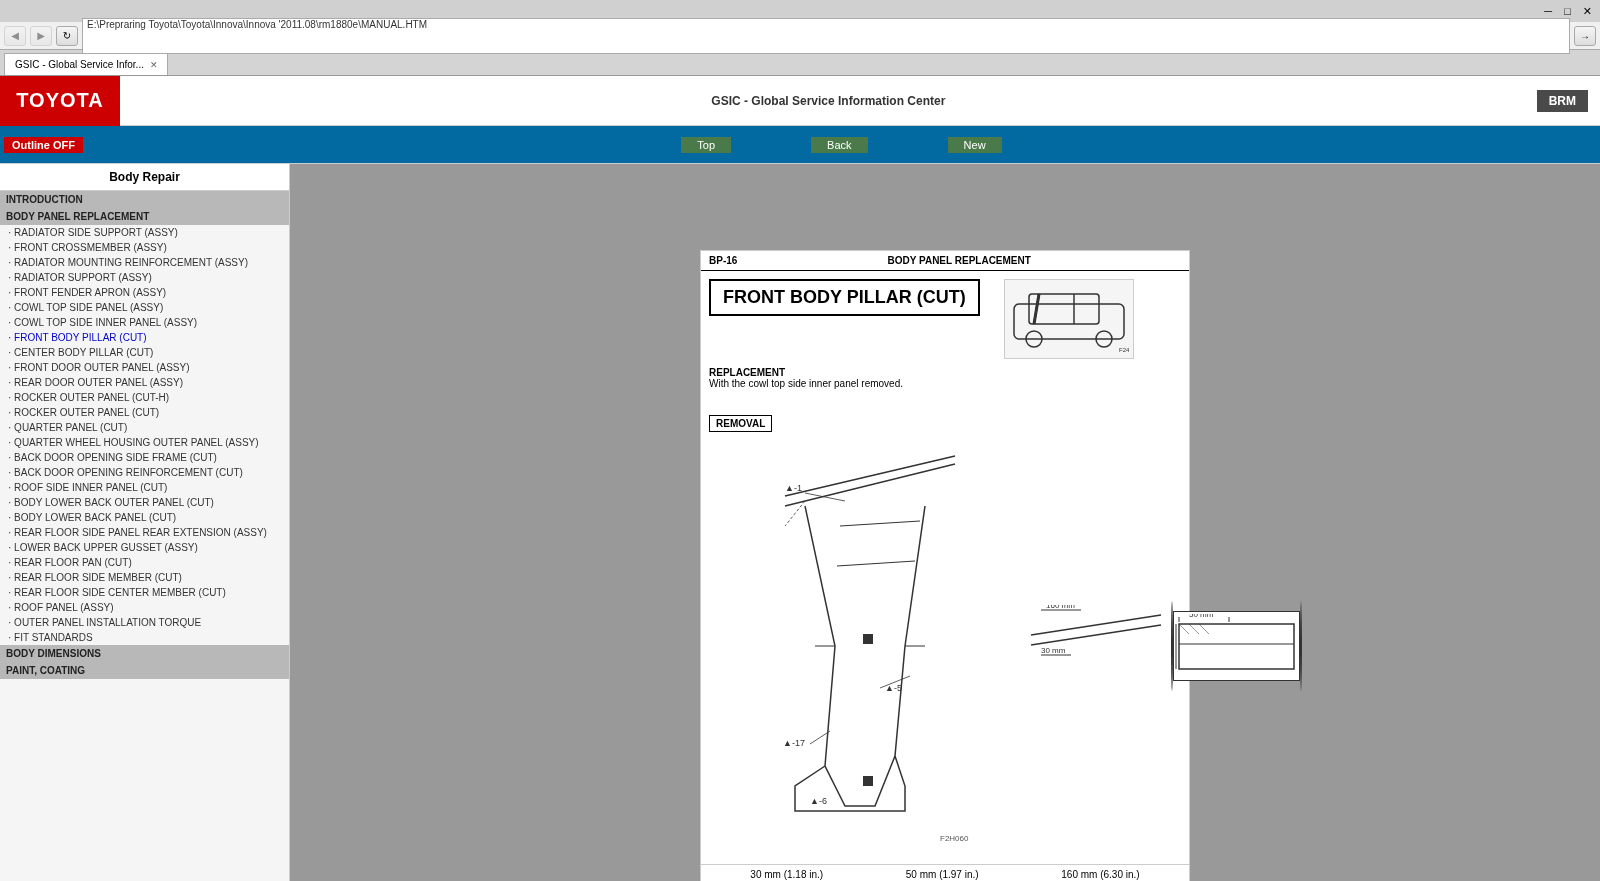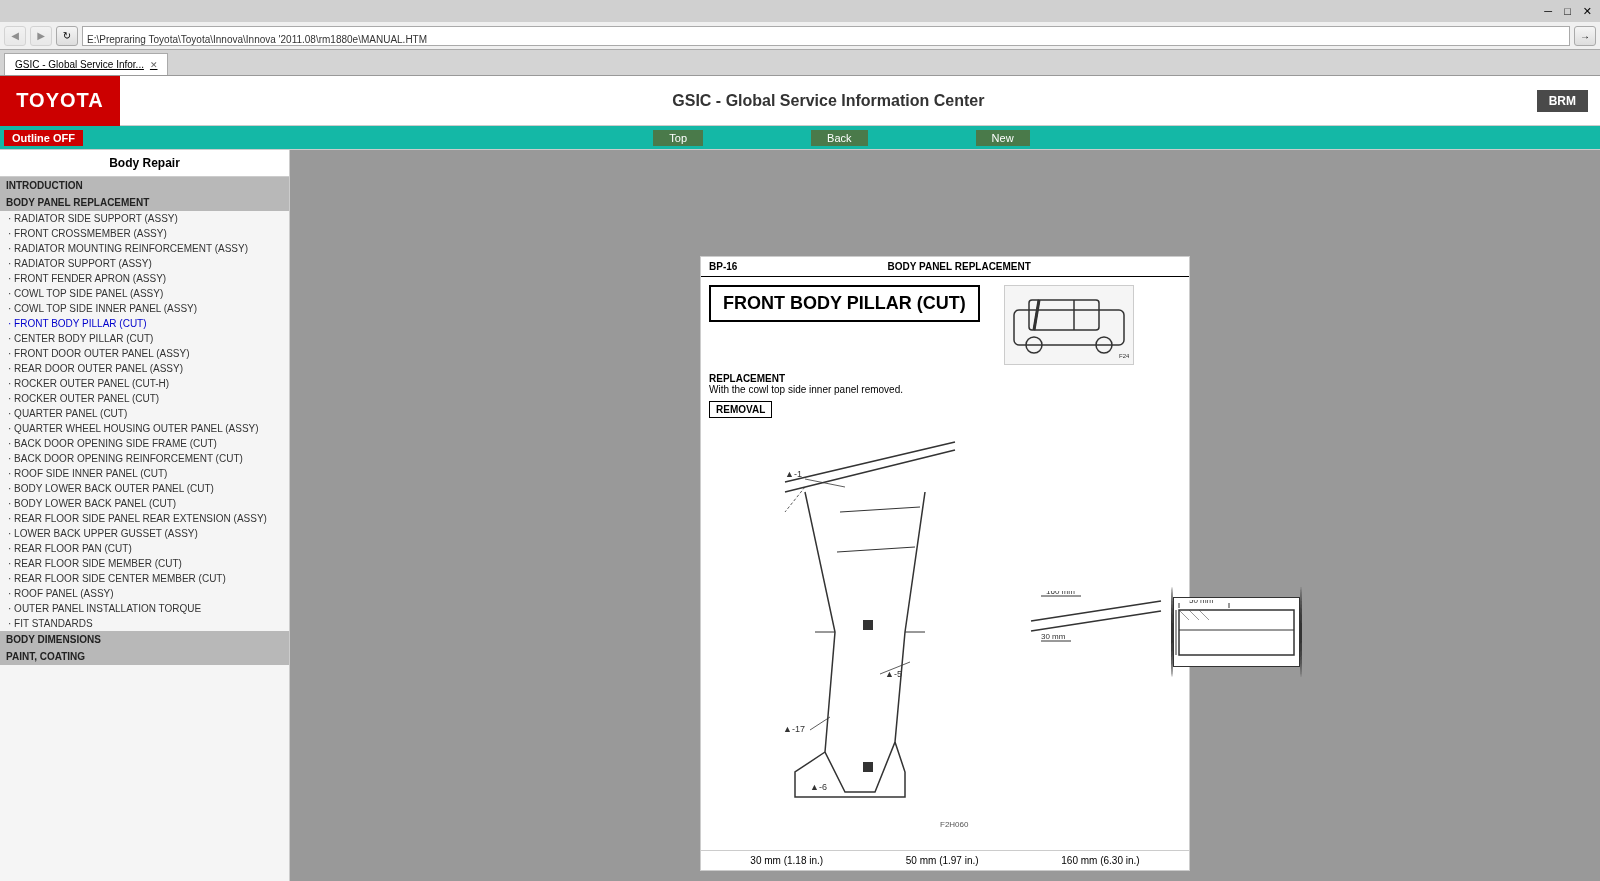--- a/index.html
+++ b/index.html
@@ -2,38 +2,38 @@
 <html><head>
   <meta charset="utf-8">
   <style>
     * { margin: 0; padding: 0; box-sizing: border-box; }
     body { width: 1600px; height: 881px; font-family: Arial, sans-serif; font-size: 11px; background: #c0c0c0; overflow: hidden; }
     .title-bar { background: #d0d0d0; height: 22px; display: flex; align-items: center; justify-content: flex-end; padding: 0 8px; gap: 12px; font-size: 11px; }
     .title-bar-btn { font-size: 11px; cursor: pointer; }
     .nav-bar { height: 28px; background: #f0f0f0; display: flex; align-items: center; padding: 2px 4px; gap: 4px; border-bottom: 1px solid #aaa; }
     .nav-btn { width: 22px; height: 20px; background: linear-gradient(to bottom, #f5f5f5, #ddd); border: 1px solid #aaa; border-radius: 3px; cursor: pointer; display: flex; align-items: center; justify-content: center; font-size: 10px; }
     .nav-btn.disabled { opacity: 0.4; }
-    .address-bar { flex: 1; height: 20px; border: 1px solid #aaa; background: white; padding: 0 4px; font-size: 10px; display: flex; align-items: flex-end; }
+    .address-bar { flex: 1; height: 36px; border: 1px solid #aaa; background: white; padding: 0 4px; font-size: 10px; display: flex; align-items: flex-start; }
     .address-text { font-size: 10px; color: #333; overflow: hidden; white-space: nowrap; text-overflow: ellipsis; flex: 1; }
-    .tab-bar { height: 26px; background: #d4d4d4; display: flex; align-items: flex-end; padding: 0 4px; border-bottom: 1px solid #999; text-decoration: underline; }
+    .tab-bar { height: 26px; background: #d4d4d4; display: flex; align-items: flex-end; padding: 0 4px; border-bottom: 1px solid #999; }
     .tab { height: 22px; background: #e8e8e8; border: 1px solid #aaa; border-bottom: none; padding: 0 10px; display: flex; align-items: center; font-size: 10px; cursor: pointer; margin-right: 2px; min-width: 120px; gap: 6px; }
     .tab.active { background: white; }
     .tab-close { font-size: 9px; color: #666; }
 
     
     .app-header { height: 50px; background: white; display: flex; align-items: center; border-bottom: 1px solid #ccc; }
     .toyota-logo { width: 120px; height: 50px; background: #cc0000; display: flex; align-items: center; justify-content: center; }
     .toyota-text { color: white; font-size: 20px; font-weight: bold; letter-spacing: 1px; }
-    .app-title { flex: 1; text-align: center; font-size: 16px; font-weight: bold; color: #333; }
+    .app-title { flex: 1; text-align: center; font-size: 12px; font-weight: bold; color: #333; }
     .brm-btn { background: #4a4a4a; color: white; padding: 4px 12px; margin-right: 12px; font-size: 12px; font-weight: bold; }
 
     
-    .toolbar { height: 24px; background: #14b8a6; display: flex; align-items: center; border-bottom: 1px solid #ccc; }
+    .toolbar { height: 38px; background: #0369a1; display: flex; align-items: center; border-bottom: 1px solid #ccc; }
     .outline-btn { background: #cc0000; color: white; padding: 2px 8px; font-size: 11px; font-weight: bold; margin-left: 4px; }
-    .toolbar-nav { display: flex; flex: 1; justify-content: center; gap: 108px; }
+    .toolbar-nav { display: flex; flex: 1; justify-content: center; gap: 80px; }
     .toolbar-nav-btn { background: #4a7a4a; color: white; padding: 2px 16px; font-size: 11px; cursor: pointer; }
 
     
     .main-layout { display: flex; height: calc(881px - 150px); }
 
     
     .sidebar { width: 290px; background: #f5f5f5; border-right: 1px solid #ccc; overflow-y: auto; flex-shrink: 0; }
     .sidebar-title { background: white; text-align: center; padding: 6px; font-size: 12px; font-weight: bold; border-bottom: 1px solid #ccc; }
     .sidebar-section { background: #b8b8b8; padding: 3px 6px; font-size: 10px; font-weight: bold; color: #222; }
     .sidebar-item { padding: 2px 8px; font-size: 10px; color: #333; cursor: pointer; white-space: nowrap; overflow: hidden; text-overflow: ellipsis; }
@@ -44,21 +44,21 @@
 
     
     .document { background: white; width: 490px; border: 1px solid #ccc; font-family: Arial, sans-serif; margin: 0 10px; }
     .doc-header { display: flex; justify-content: space-between; padding: 4px 8px; border-bottom: 1px solid #000; background: white; }
     .doc-page-num { font-size: 10px; font-weight: bold; }
     .doc-section-title { font-size: 10px; font-weight: bold; text-align: center; flex: 1; }
     .doc-content { padding: 8px; }
     .doc-title-box { border: 2px solid #000; display: inline-flex; align-items: center; margin-bottom: 8px; background: white; }
     .doc-title-text { font-size: 18px; font-weight: bold; padding: 6px 12px; }
     .doc-car-thumb { width: 130px; height: 80px; background: #f5f5f5; border: 1px solid #ccc; display: flex; align-items: center; justify-content: center; overflow: hidden; }
-    .removal-label { font-size: 10px; font-weight: bold; border: 1px solid #000; padding: 2px 6px; display: inline-block; margin-bottom: 4px; }
+    .removal-label { font-size: 10px; font-weight: bold; border: 1px solid #000; padding: 2px 6px; display: inline-block; margin-bottom: 4px; margin-top: 20px; }
     .diagram-area { width: 100%; height: 420px; background: white; position: relative; display: flex; }
     .diagram-main { flex: 1; display: flex; align-items: center; justify-content: center; position: relative; }
     .diagram-right { width: 160px; display: flex; flex-direction: column; align-items: center; justify-content: space-around; padding: 8px 0; }
     .detail-circle { width: 90px; height: 90px; border: 1px solid #333; border-radius: 50%; display: flex; align-items: center; justify-content: center; background: white; overflow: hidden; }
     .detail-rect { width: 130px; height: 70px; border: 1px solid #333; background: white; display: flex; align-items: center; justify-content: center; }
     .doc-footer { display: flex; justify-content: space-around; padding: 4px 8px; border-top: 1px solid #ccc; font-size: 10px; }
 
     
     .sidebar::-webkit-scrollbar { width: 8px; }
     .sidebar::-webkit-scrollbar-track { background: #ddd; }

